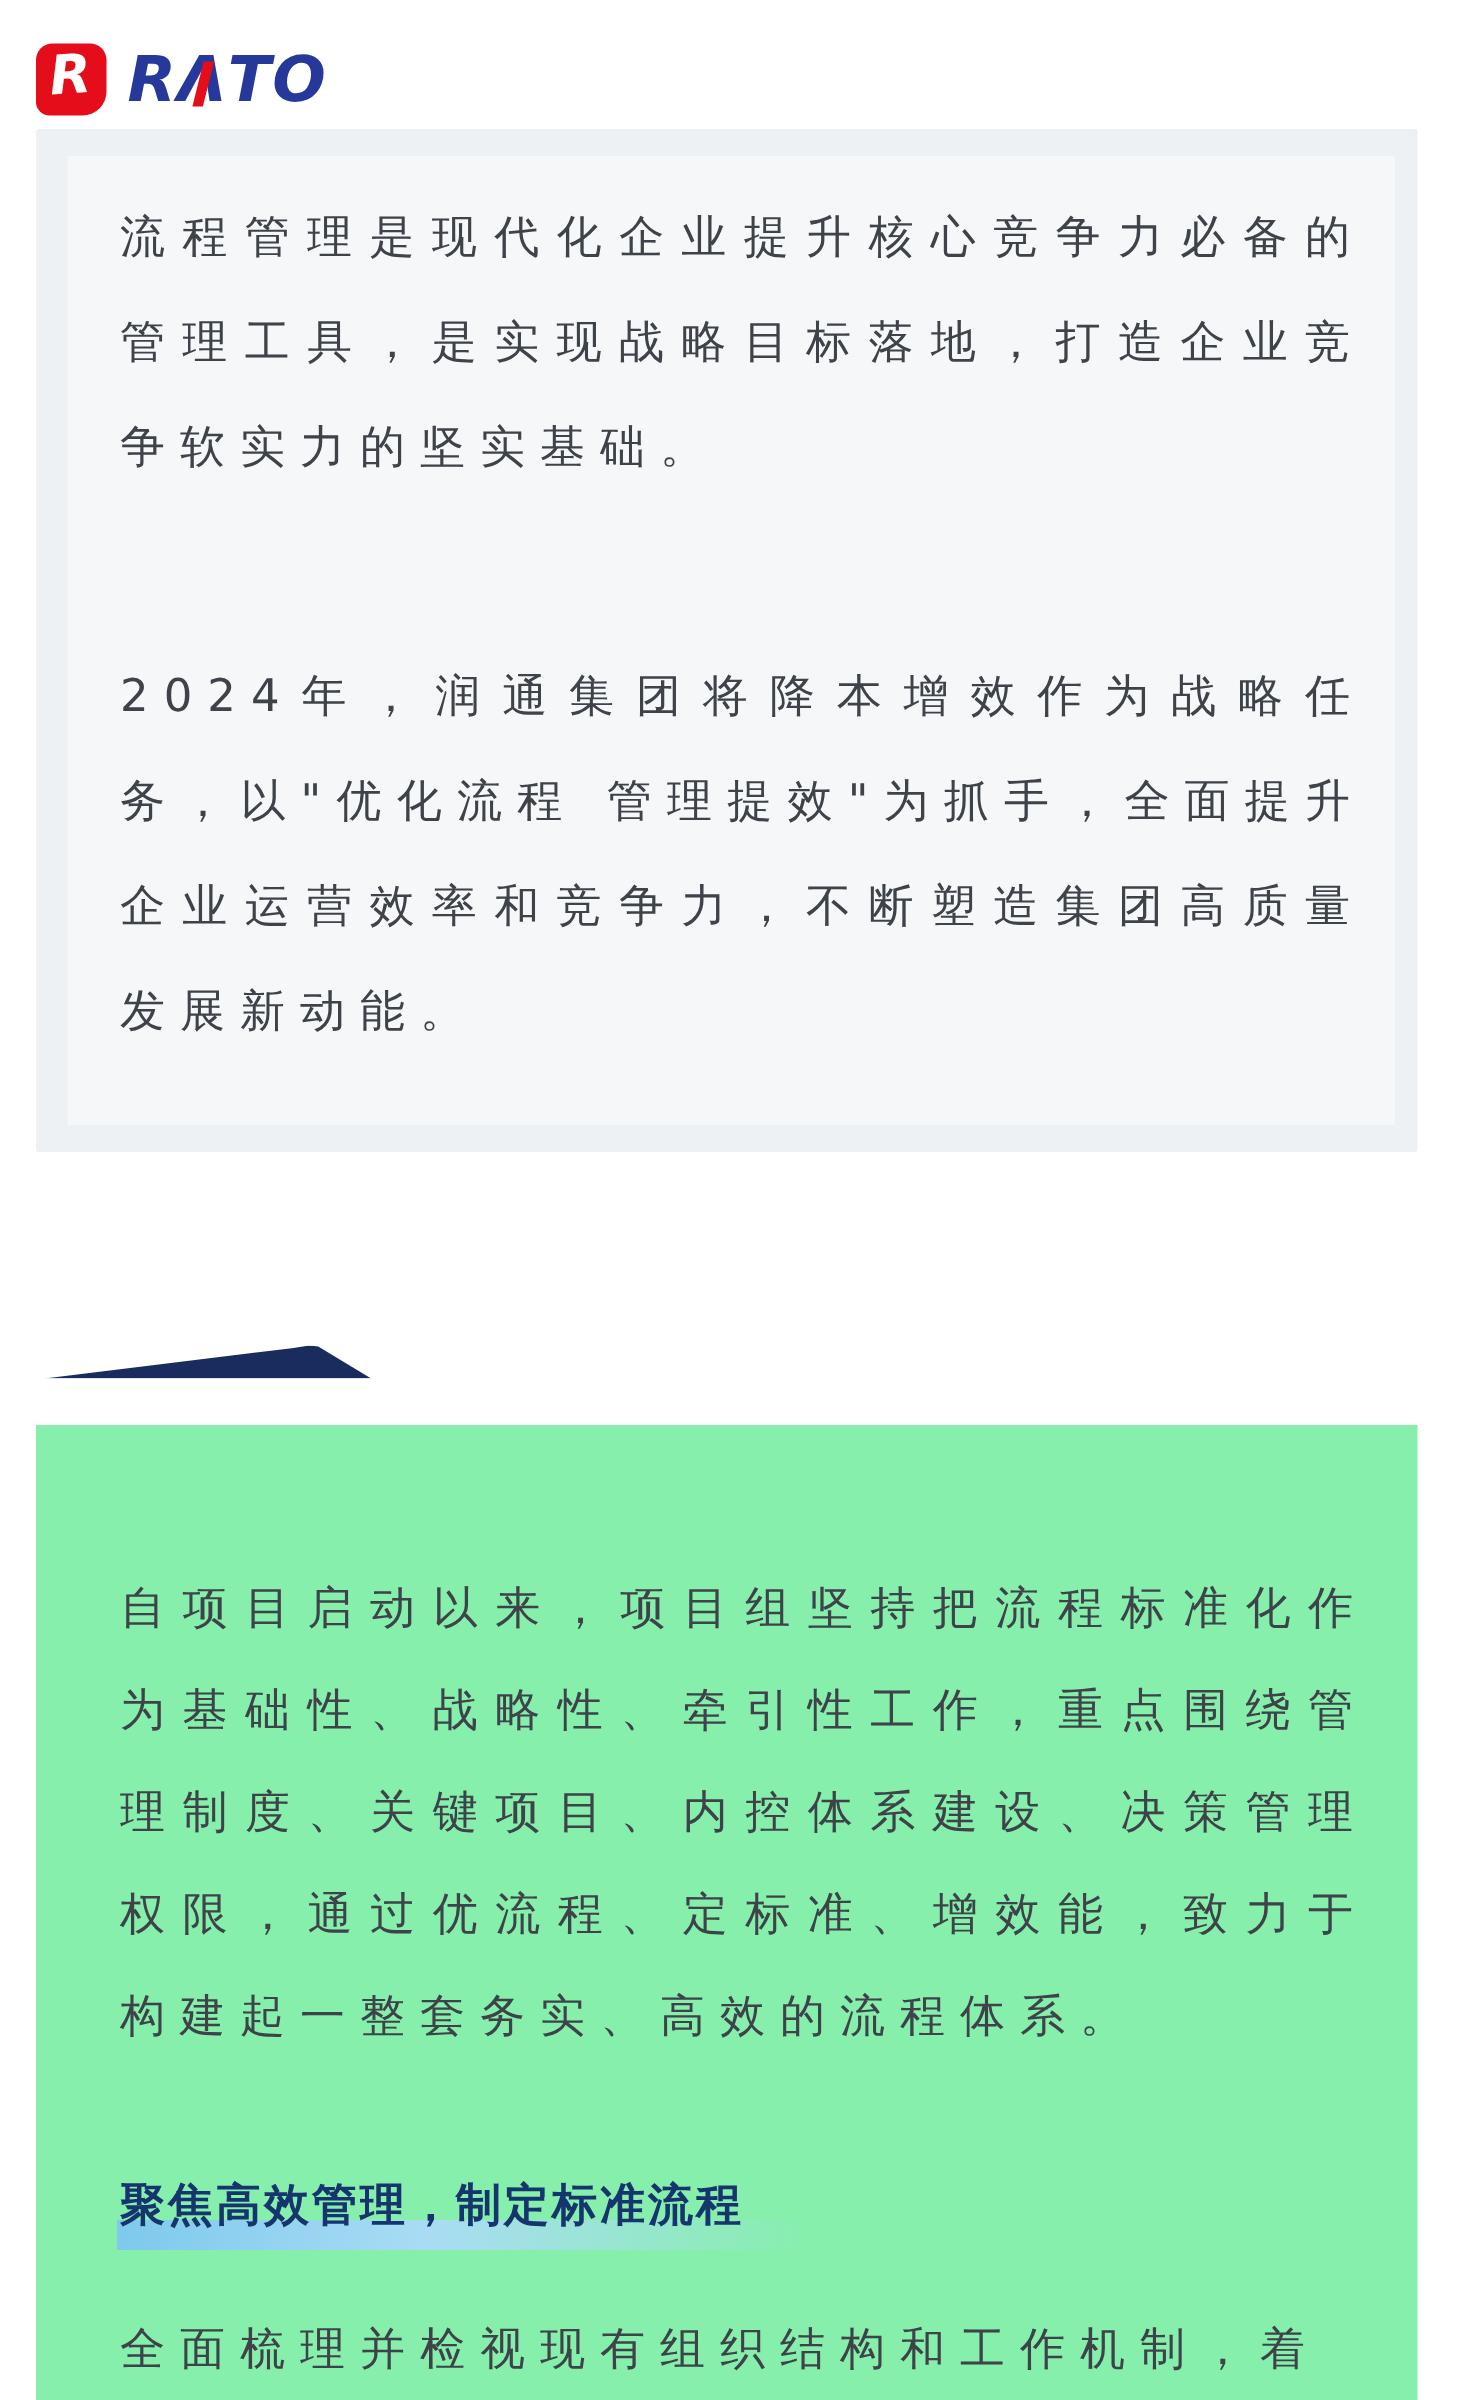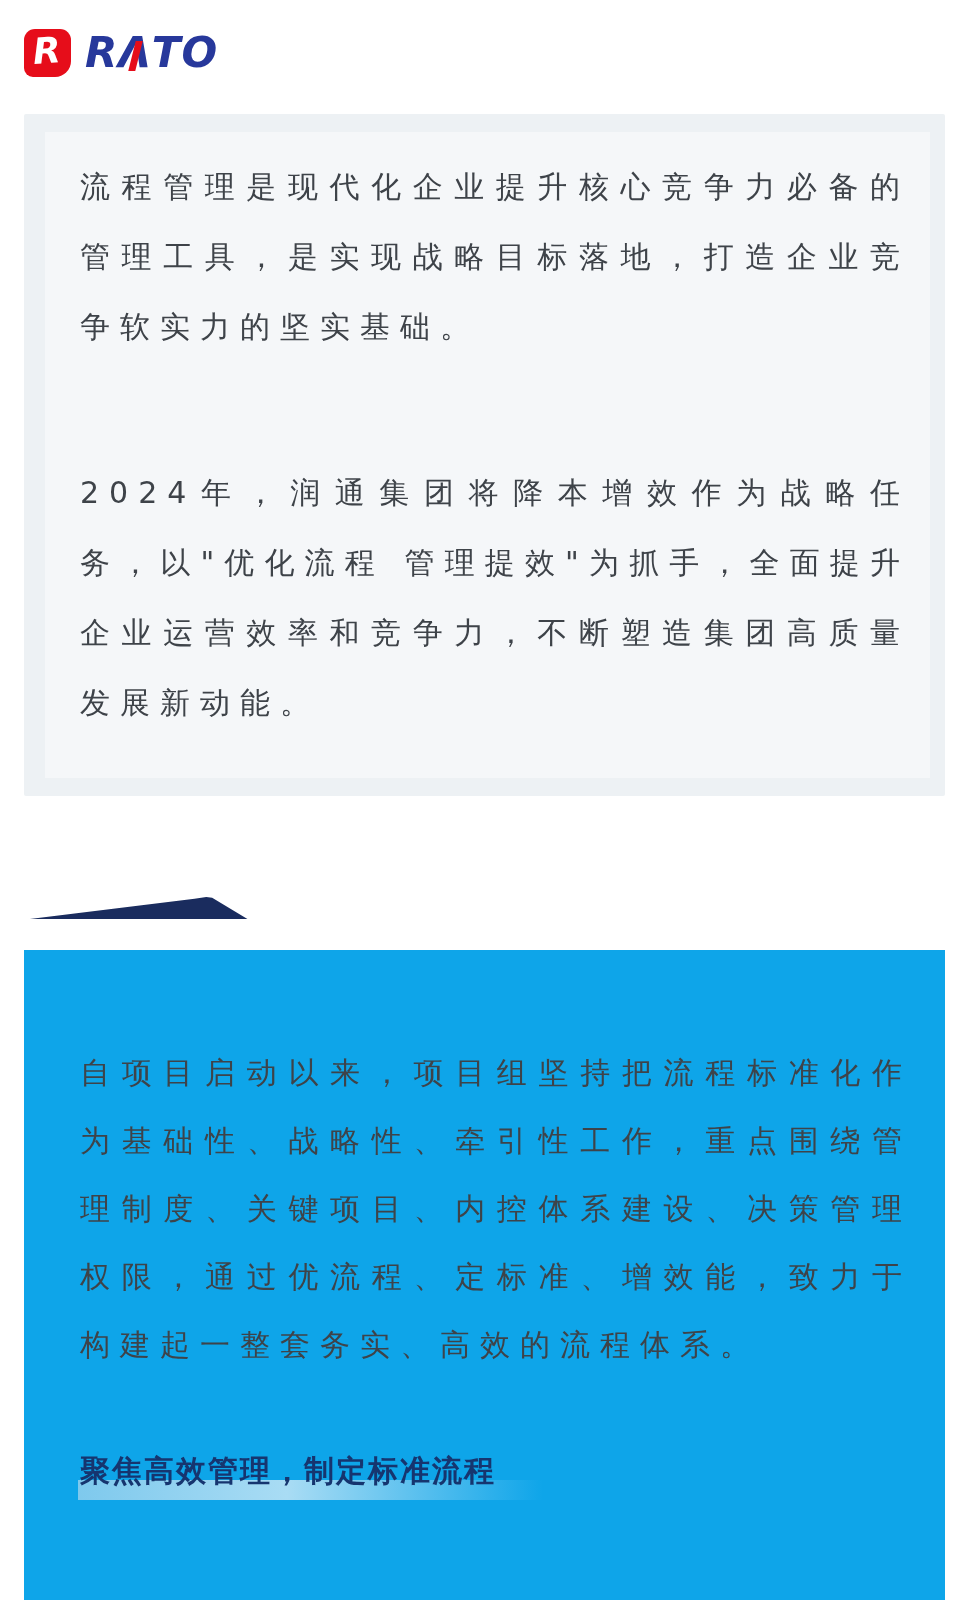--- a/index.html
+++ b/index.html
@@ -31,21 +31,21 @@
     color:#27389b;line-height:1;
   }
   .logo-word .ltr{position:relative;display:inline-block;}
   .a-slash{
     position:absolute;left:14px;top:9px;
     width:7px;height:30px;background:#e60d1a;
     transform:skewX(-14deg);
   }
   
   .card-outer{
-    position:absolute;left:24px;top:114px;
+    position:absolute;left:24px;top:86px;
     width:921px;height:682px;
     background:#edf1f4;border-radius:2px;
   }
   .card-inner{
     position:absolute;left:21px;top:18px;
     width:885px;height:646px;
     background:#f5f7f9;
     box-sizing:border-box;
     padding:20px 20px 0 35px;
   }
@@ -71,21 +71,21 @@
     background:#1a2c5e;
     box-sizing:border-box;
     color:#ffffff;font-weight:bold;
     font-size:28px;line-height:44px;
     padding-left:7px;letter-spacing:1px;
     white-space:nowrap;
   }
   .card-change{
     position:absolute;left:24px;top:950px;
     width:921px;height:650px;
-    background:#0ea5e9;
+    background:#86efac;
     box-sizing:border-box;
     padding:89px 33px 0 56px;
   }
   .card-change .body-text{line-height:68px;}
   .subheading-wrap{
     position:relative;
     margin-top:74px;
     display:inline-block;
   }
   .sub-underline{
@@ -134,15 +134,16 @@
   </div>
 
   <div class="banner-roof"></div>
 
   <div class="card-change">
     <p class="body-text">自项目启动以来，项目组坚持把流程标准化作为基础性、战略性、牵引性工作，重点围绕管理制度、关键项目、内控体系建设、决策管理权限，通过优流程、定标准、增效能，致力于构建起一整套务实、高效的流程体系。</p>
     <div class="subheading-wrap">
       <div class="sub-underline"></div>
       <h3 class="subheading">聚焦高效管理，制定标准流程</h3>
     </div>
+    <p class="closing-text">全面梳理并检视现有组织结构和工作机制，着</p>
   </div>
 
 </div>
 
 </body></html>

